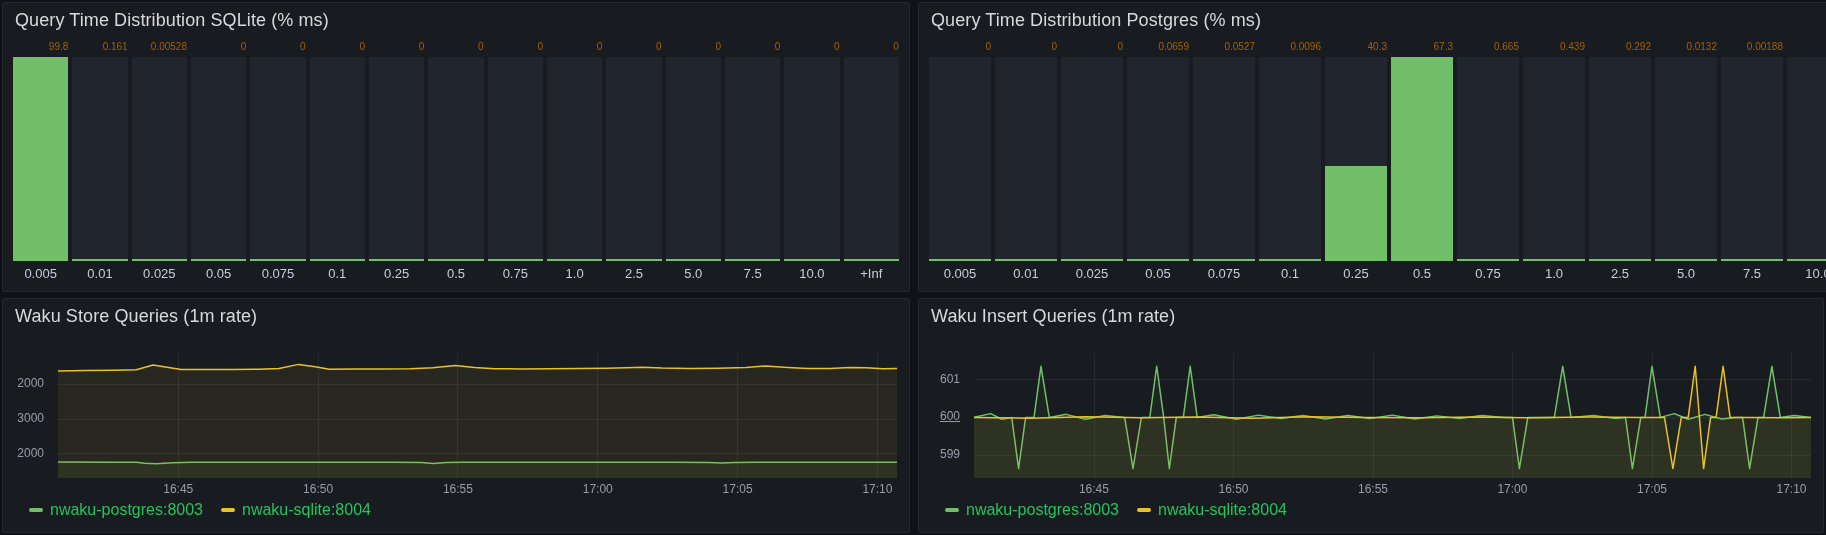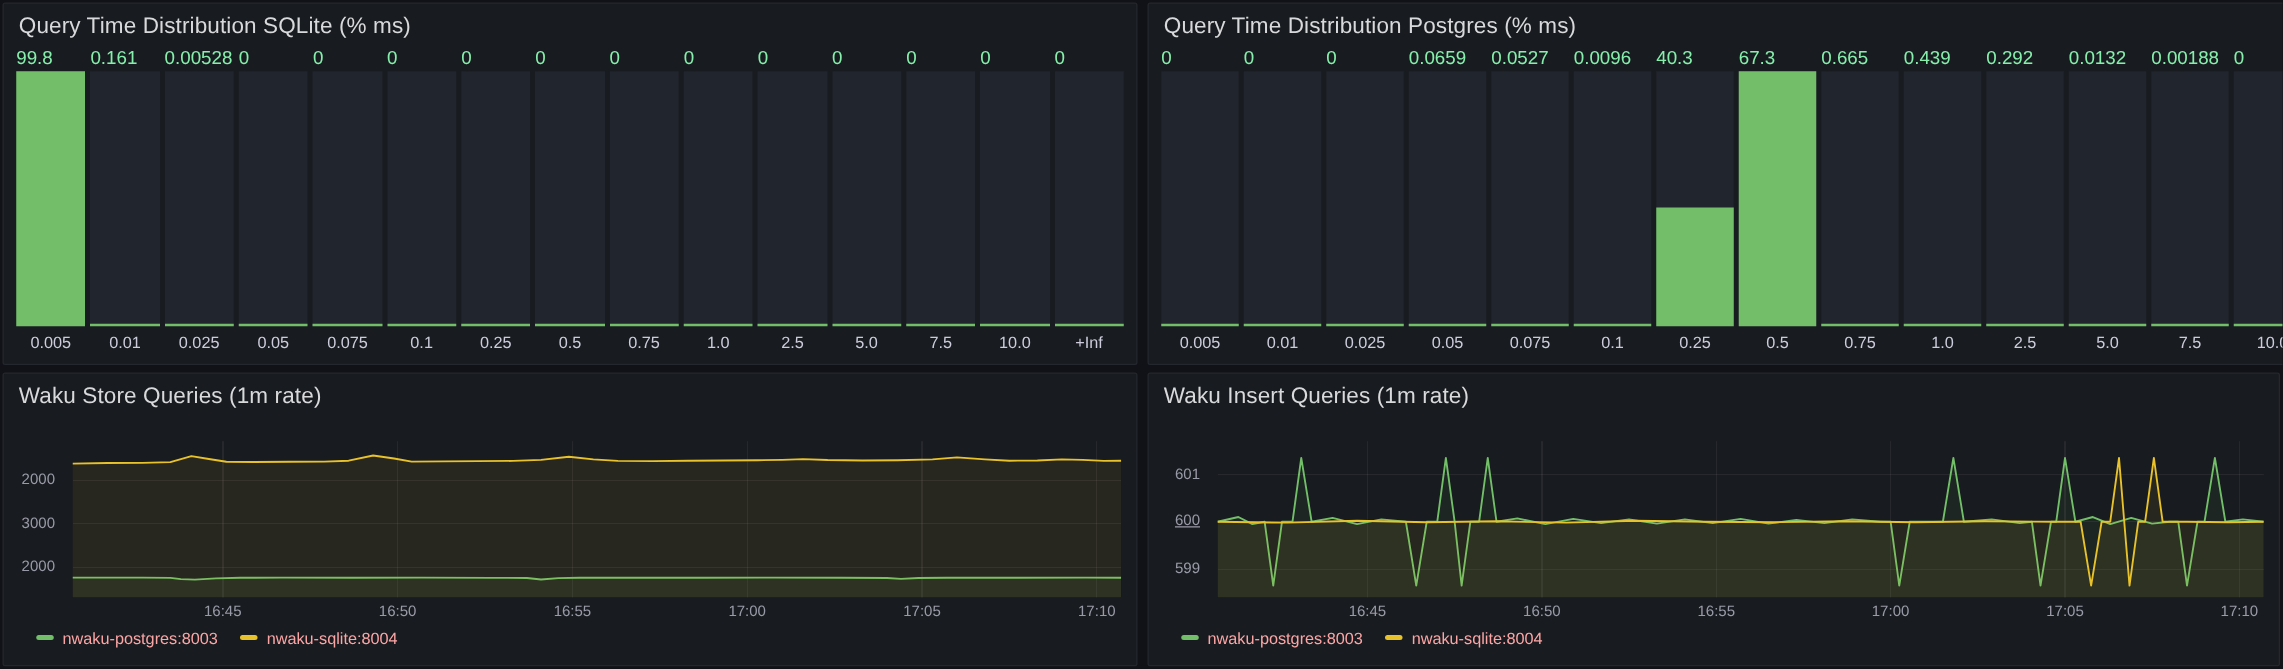--- a/index.html
+++ b/index.html
@@ -7,33 +7,33 @@
        font-family:"Liberation Sans",sans-serif;}
   .panel{position:absolute;background:#181b1f;border:1px solid #25272e;border-radius:2px;box-sizing:border-box}
   #p1{left:2px;top:2px;width:908px;height:290px}
   #p2{left:918px;top:2px;width:1008px;height:290px}
   #p3{left:2px;top:298px;width:908px;height:235px}
   #p4{left:918px;top:298px;width:906px;height:235px}
   .title{position:absolute;top:7px;left:12px;font-size:18px;font-weight:500;color:#d8d9da;letter-spacing:.1px;cursor:pointer}
   
   .hist{position:absolute;left:10px;right:10px;top:36px;bottom:8px;display:flex;gap:4px}
   .hcol{flex:1;display:flex;flex-direction:column;min-width:0}
-  .hval{height:18px;line-height:16px;text-align:left;font-size:15px;color:#86efac;white-space:nowrap}
+  .hval{height:18px;line-height:16px;text-align:right;font-size:10px;color:#a16207;white-space:nowrap}
   .htrack{flex:1;position:relative;background:#21252d}
   .hfill{position:absolute;left:0;right:0;bottom:0;background:#73bf69;min-height:2px}
   .hlab{height:22px;line-height:25px;text-align:center;font-size:13px;color:#ccccdc;white-space:nowrap}
   
   .plot{position:absolute;left:55px;right:12px;top:54px;height:125px}
   .plot svg{position:absolute;left:0;top:0}
   .ylabels{position:absolute;left:0;top:54px;width:48px;height:125px}
   .ylab{position:absolute;left:0;right:7px;text-align:right;font-size:12px;color:rgba(204,204,220,.72)}
   .xlabels{position:absolute;left:55px;right:12px;top:183px;height:15px}
   .xlab{position:absolute;top:0;transform:translateX(-50%);font-size:12px;color:rgba(204,204,220,.72);white-space:nowrap}
   .legend{position:absolute;left:26px;top:201px;height:20px;display:flex;align-items:center;gap:18px}
-  .legend-item{display:flex;align-items:center;gap:7px;font-size:13px;color:#fca5a5;cursor:pointer}
+  .legend-item{display:flex;align-items:center;gap:7px;font-size:16px;color:#22c55e;cursor:pointer}
   .swatch{display:inline-block;width:14px;height:4px;border-radius:2px}
 </style>
 </head>
 <body>
 
 <div class="panel" id="p1">
   <div class="title">Query Time Distribution SQLite (% ms)</div>
   <div class="hist">
       <div class="hcol">
         <div class="hval">99.8</div>

